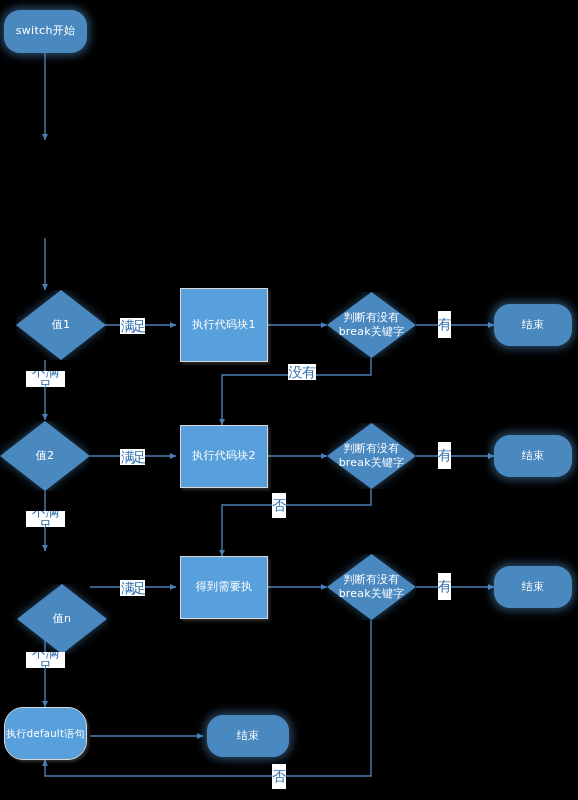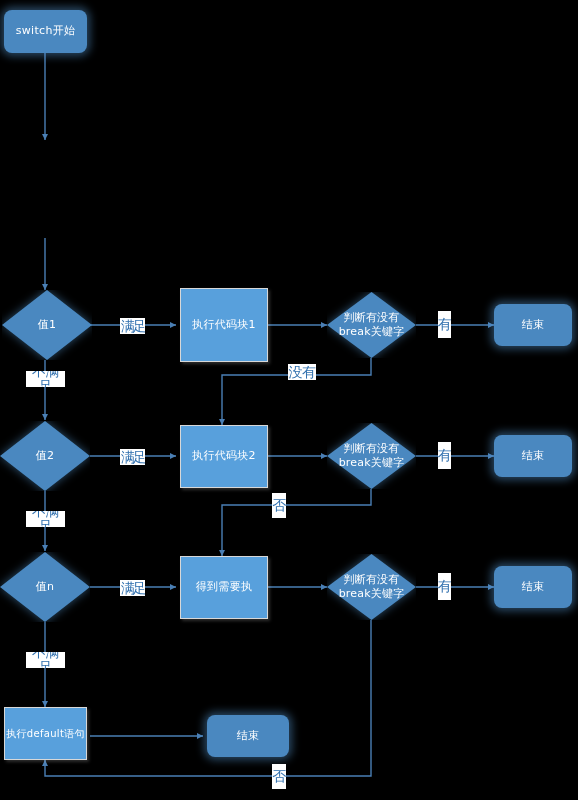--- a/index.html
+++ b/index.html
@@ -35,21 +35,21 @@
     justify-content: center;
     text-align: center;
     color: #ffffff;
     font-size: 11px;
     line-height: 1.35;
     letter-spacing: 0.3px;
   }
   
   .term {
     background: #4a88c0;
-    border-radius: 8px;
+    border-radius: 16px;
     box-shadow: 0 0 9px 3px rgba(90,160,220,0.45);
   }
   
   .proc {
     background: #58a0dc;
     border: 1px solid #d8d8d8;
     box-shadow: 2px 2px 3px rgba(255,255,255,0.18);
   }
   
   .diamond {
@@ -142,35 +142,35 @@
 
       <path d="M90,736 L203,736" marker-end="url(#arrow)"></path>
     </g>
   </svg>
 
   <div class="node term" style="left:4px; top:10px; width:83px; height:43px;">
     <span>switch开始</span>
   </div>
 
 
-  <div class="diamond" style="left:2px; top:290px; width:90px; height:70px;">
+  <div class="diamond" style="left:16px; top:290px; width:90px; height:70px;">
     <svg class="dshape" viewBox="0 0 90 70">
       <polygon points="45,0 90,35 45,70 0,35" fill="#4a88c0" style="filter:drop-shadow(0 0 5px rgba(90,160,220,0.5))"></polygon>
     </svg>
     <div class="dlabel">值1</div>
   </div>
 
   <div class="diamond" style="left:0px; top:421px; width:90px; height:70px;">
     <svg class="dshape" viewBox="0 0 90 70">
       <polygon points="45,0 90,35 45,70 0,35" fill="#4a88c0" style="filter:drop-shadow(0 0 5px rgba(90,160,220,0.5))"></polygon>
     </svg>
     <div class="dlabel">值2</div>
   </div>
 
-  <div class="diamond" style="left:0px; top:552px; width:90px; height:70px;">
+  <div class="diamond" style="left:0px; top:584px; width:90px; height:70px;padding-left:34px;">
     <svg class="dshape" viewBox="0 0 90 70">
       <polygon points="45,0 90,35 45,70 0,35" fill="#4a88c0" style="filter:drop-shadow(0 0 5px rgba(90,160,220,0.5))"></polygon>
     </svg>
     <div class="dlabel">值n</div>
   </div>
 
   <div class="node proc" style="left:180px; top:288px; width:88px; height:74px;">
     <span>执行代码块1</span>
   </div>
 
@@ -217,21 +217,21 @@
   </div>
 
   <div class="node term" style="left:494px; top:435px; width:78px; height:42px;">
     <span>结束</span>
   </div>
 
   <div class="node term" style="left:494px; top:566px; width:78px; height:42px;">
     <span>结束</span>
   </div>
 
-  <div class="node proc" style="left:4px; top:707px; width:83px; height:53px;">
+  <div class="node proc" style="left:4px; top:707px; width:83px; height:53px;border-radius:19px;">
     <span style="font-size:10px;">执行default语句</span>
   </div>
 
   <div class="node term" style="left:207px; top:715px; width:82px; height:42px;">
     <span>结束</span>
   </div>
 
   <div class="elabel narrow" style="left:120px; top:318px; width:25px; height:16px;">满足</div>
   <div class="elabel" style="left:26px; top:371px; width:39px; height:16px;">不满足</div>
 

